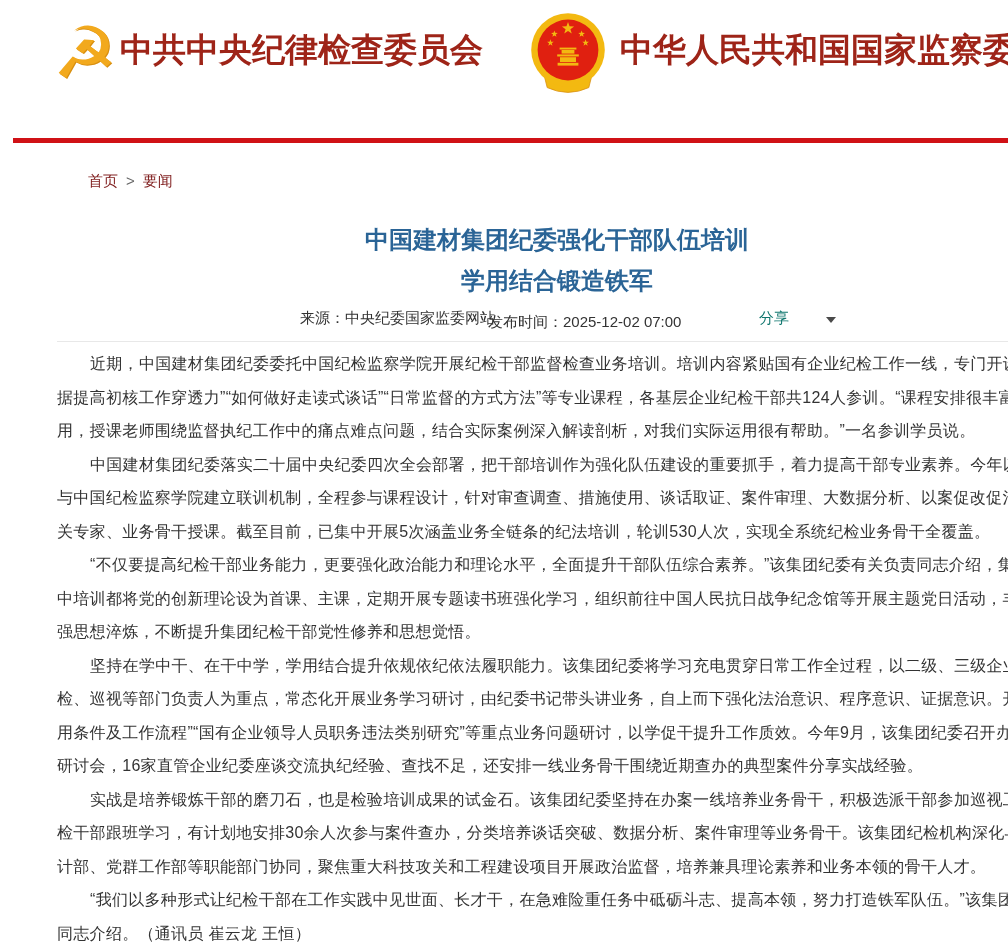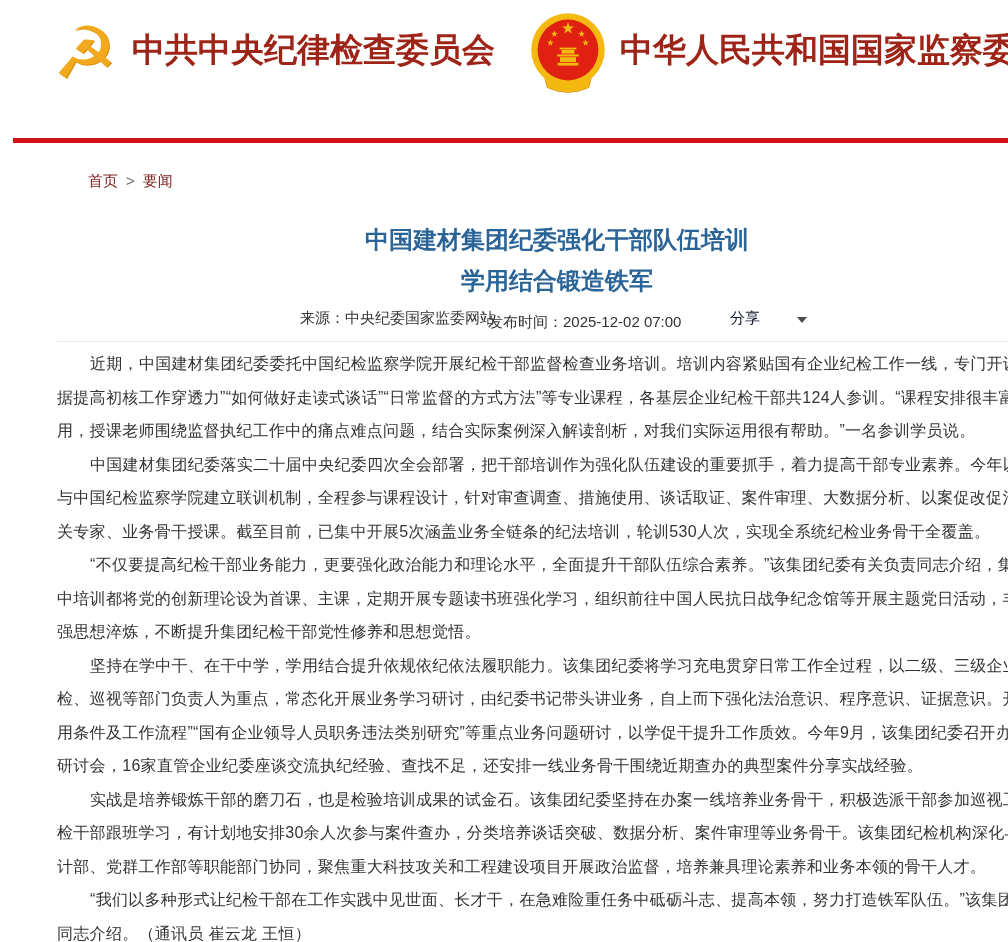--- a/index.html
+++ b/index.html
@@ -7,38 +7,38 @@
   .viewport{position:relative;width:1008px;height:942px;overflow:hidden;background:#fff;}
 
   
   .site-header{position:absolute;top:0;left:0;width:1300px;height:138px;background:#fff;}
   .org{position:absolute;top:0;height:100px;display:flex;align-items:center;cursor:pointer;}
   .org1{left:50px;}
   .org2{left:528px;}
   .party-emblem{font-size:72px;line-height:78px;color:#f2a91d;width:70px;text-align:center;
     text-shadow:1px 1px 0 #d88f10;margin-top:6px;}
   .org-title{font-size:33px;font-weight:bold;color:#9e2418;letter-spacing:0px;white-space:nowrap;}
-  .org1 .org-title{margin-left:12px;}
+  .org1 .org-title{}
   .org2 .org-title{margin-left:12px;}
   .nat-emblem{width:80px;height:84px;margin-top:8px;}
 
   .red-bar{position:absolute;top:138px;left:13px;width:1290px;height:5px;background:#d01116;}
 
   
   .breadcrumb{position:absolute;top:172px;left:88px;font-size:15px;color:#3c3c3c;}
   .breadcrumb a{color:#7f1d1d;text-decoration:none;cursor:pointer;}
   .breadcrumb .sep{margin:0 8px;color:#666;}
 
   
   .art-title{position:absolute;top:219px;left:57px;width:1000px;text-align:center;
     font-size:24px;font-weight:bold;color:#2a6496;line-height:41px;}
   .meta{position:absolute;top:309px;left:57px;width:1000px;height:24px;font-size:15px;color:#333;}
   .meta .m-source{position:absolute;left:243px;top:0;}
   .meta .m-time{position:absolute;left:431px;top:4px;}
-  .meta .m-share{position:absolute;left:673px;top:0;cursor:pointer;color:#0f172a;display:flex;align-items:center;gap:32px;}
+  .meta .m-share{position:absolute;left:702px;top:0;cursor:pointer;color:#0f766e;display:flex;align-items:center;gap:32px;}
   .caret{display:inline-block;width:0;height:0;border-left:5px solid transparent;
     border-right:5px solid transparent;border-top:6px solid #4a4a4a;margin-left:5px;margin-top:2px;}
   .meta-rule{position:absolute;top:341px;left:57px;width:1000px;height:1px;background:#e8e8e8;}
 
   
   .art-body{position:absolute;top:347px;left:57px;width:1000px;font-size:16px;color:#333;
     line-height:33.5px;letter-spacing:0.3px;}
   .art-body .line{white-space:nowrap;height:33.5px;}
   .art-body .line.first{text-indent:33px;}
 </style>

